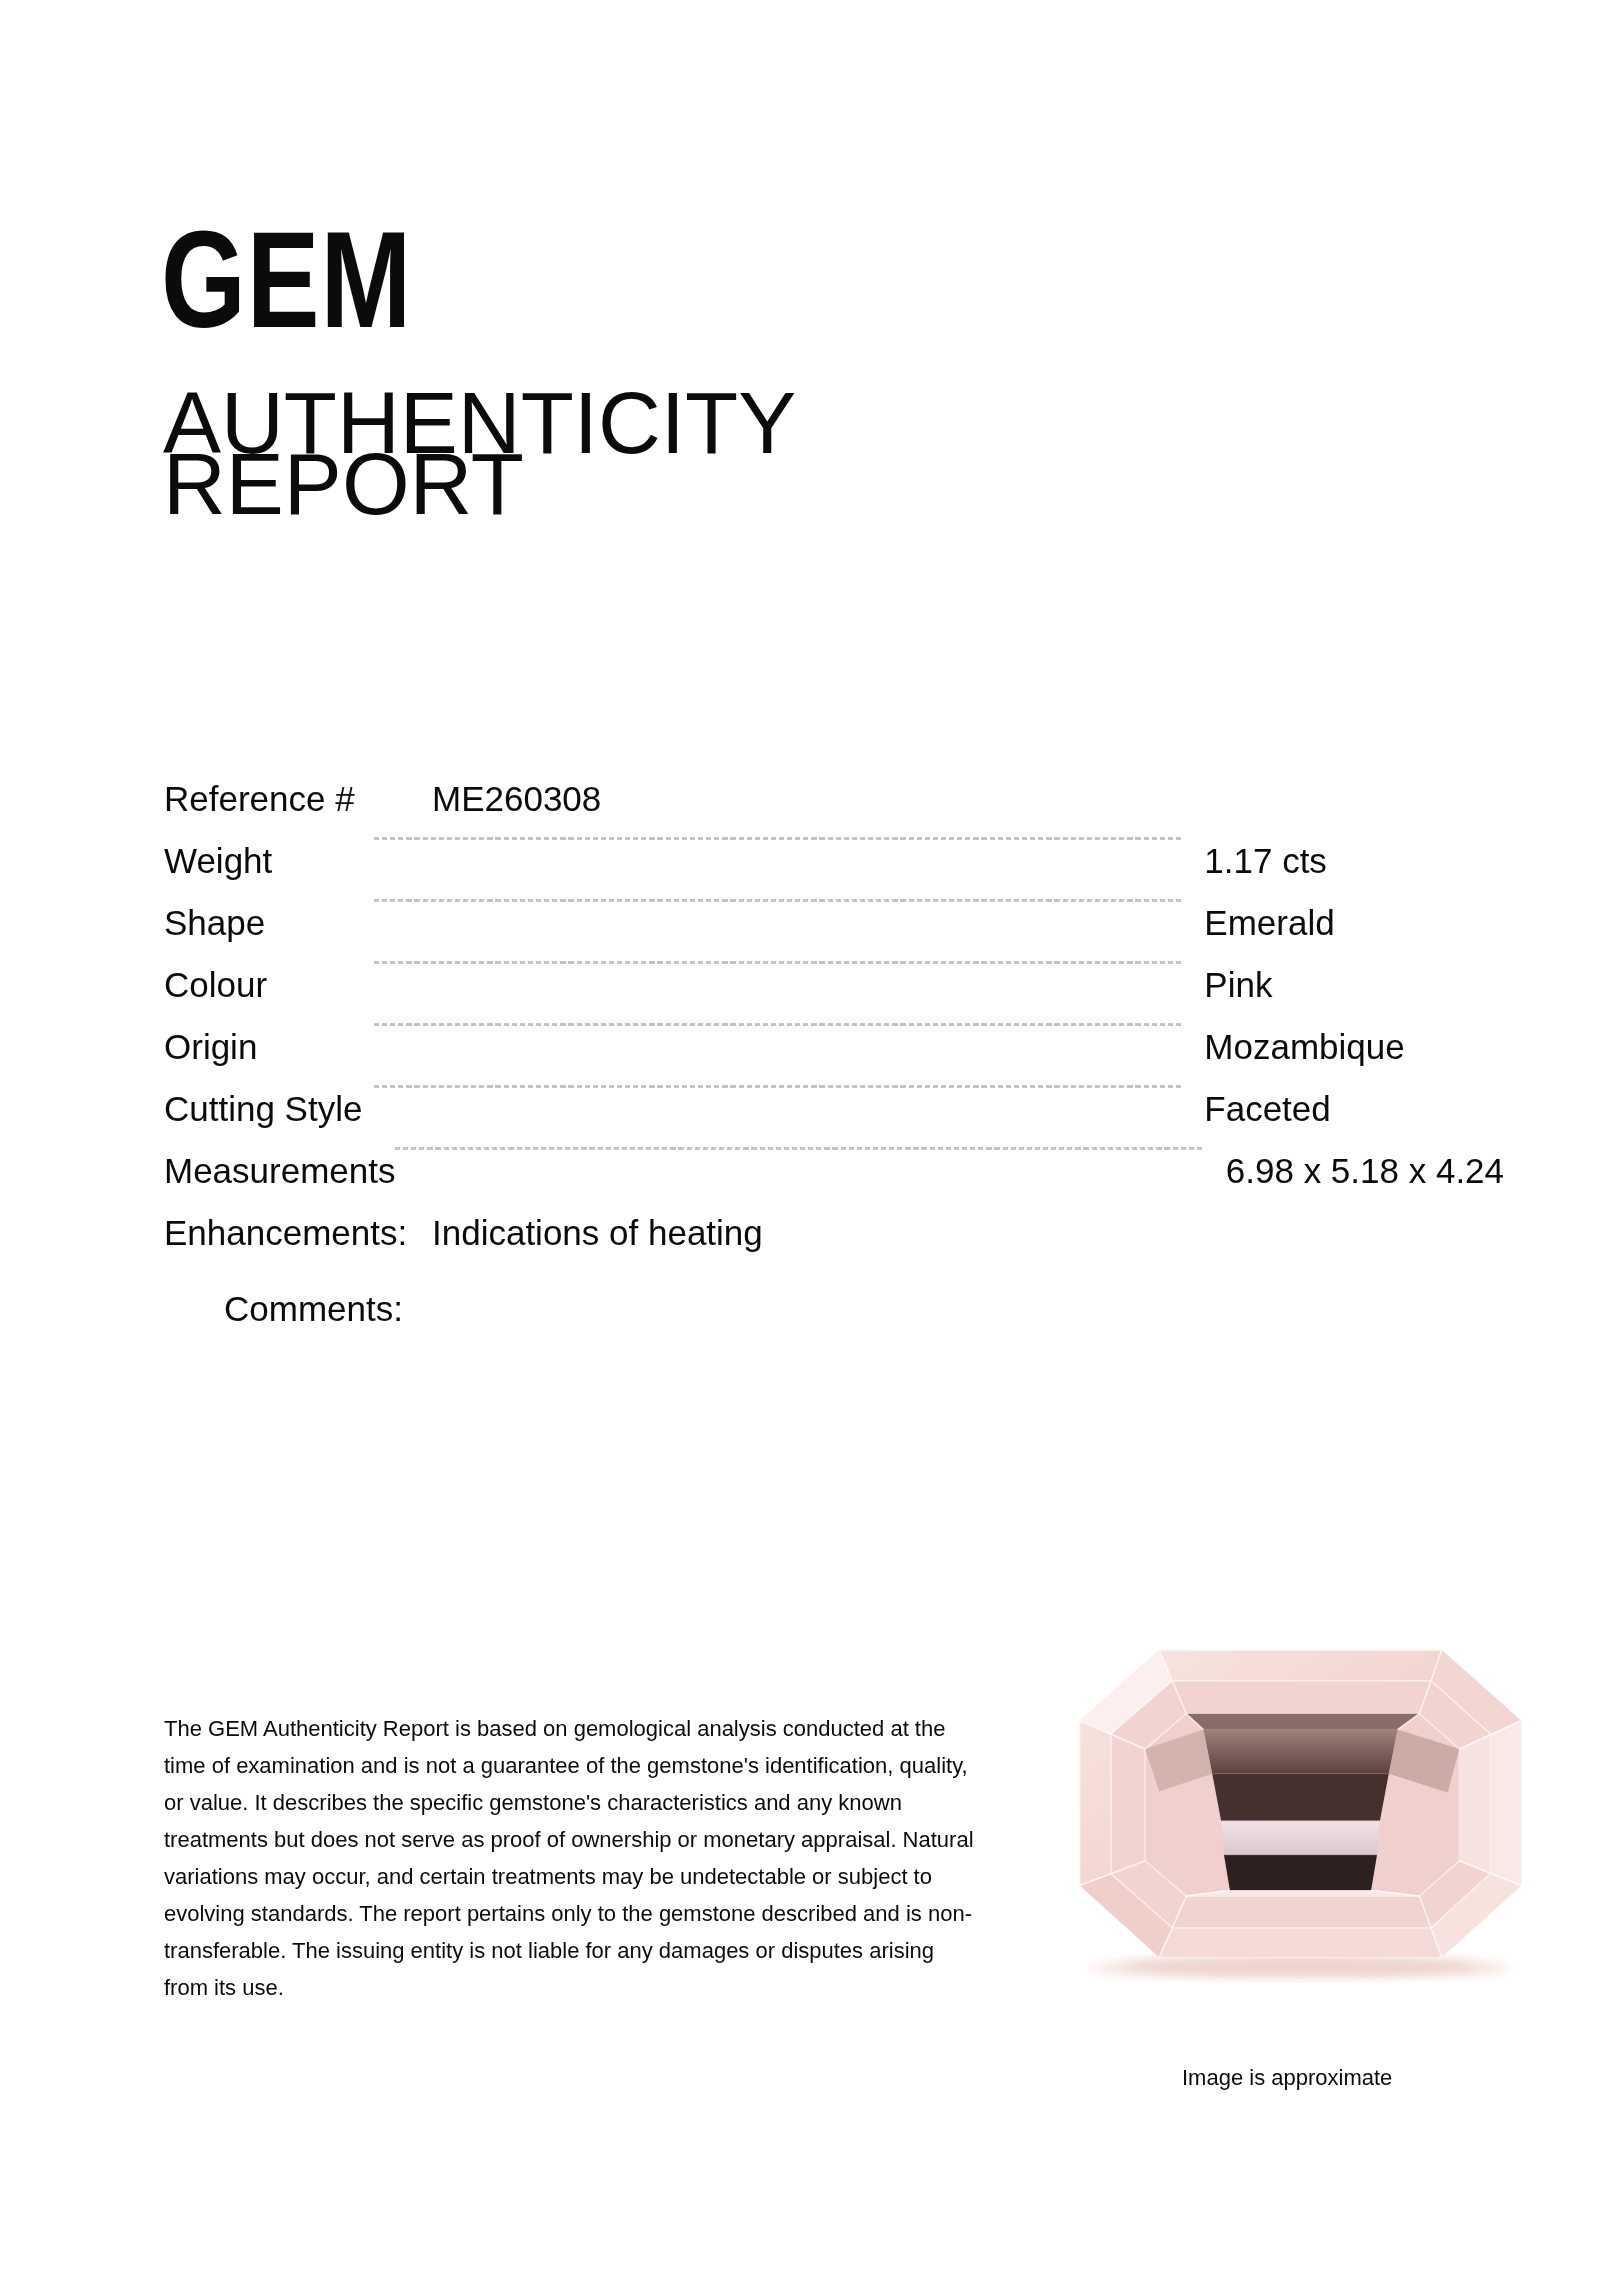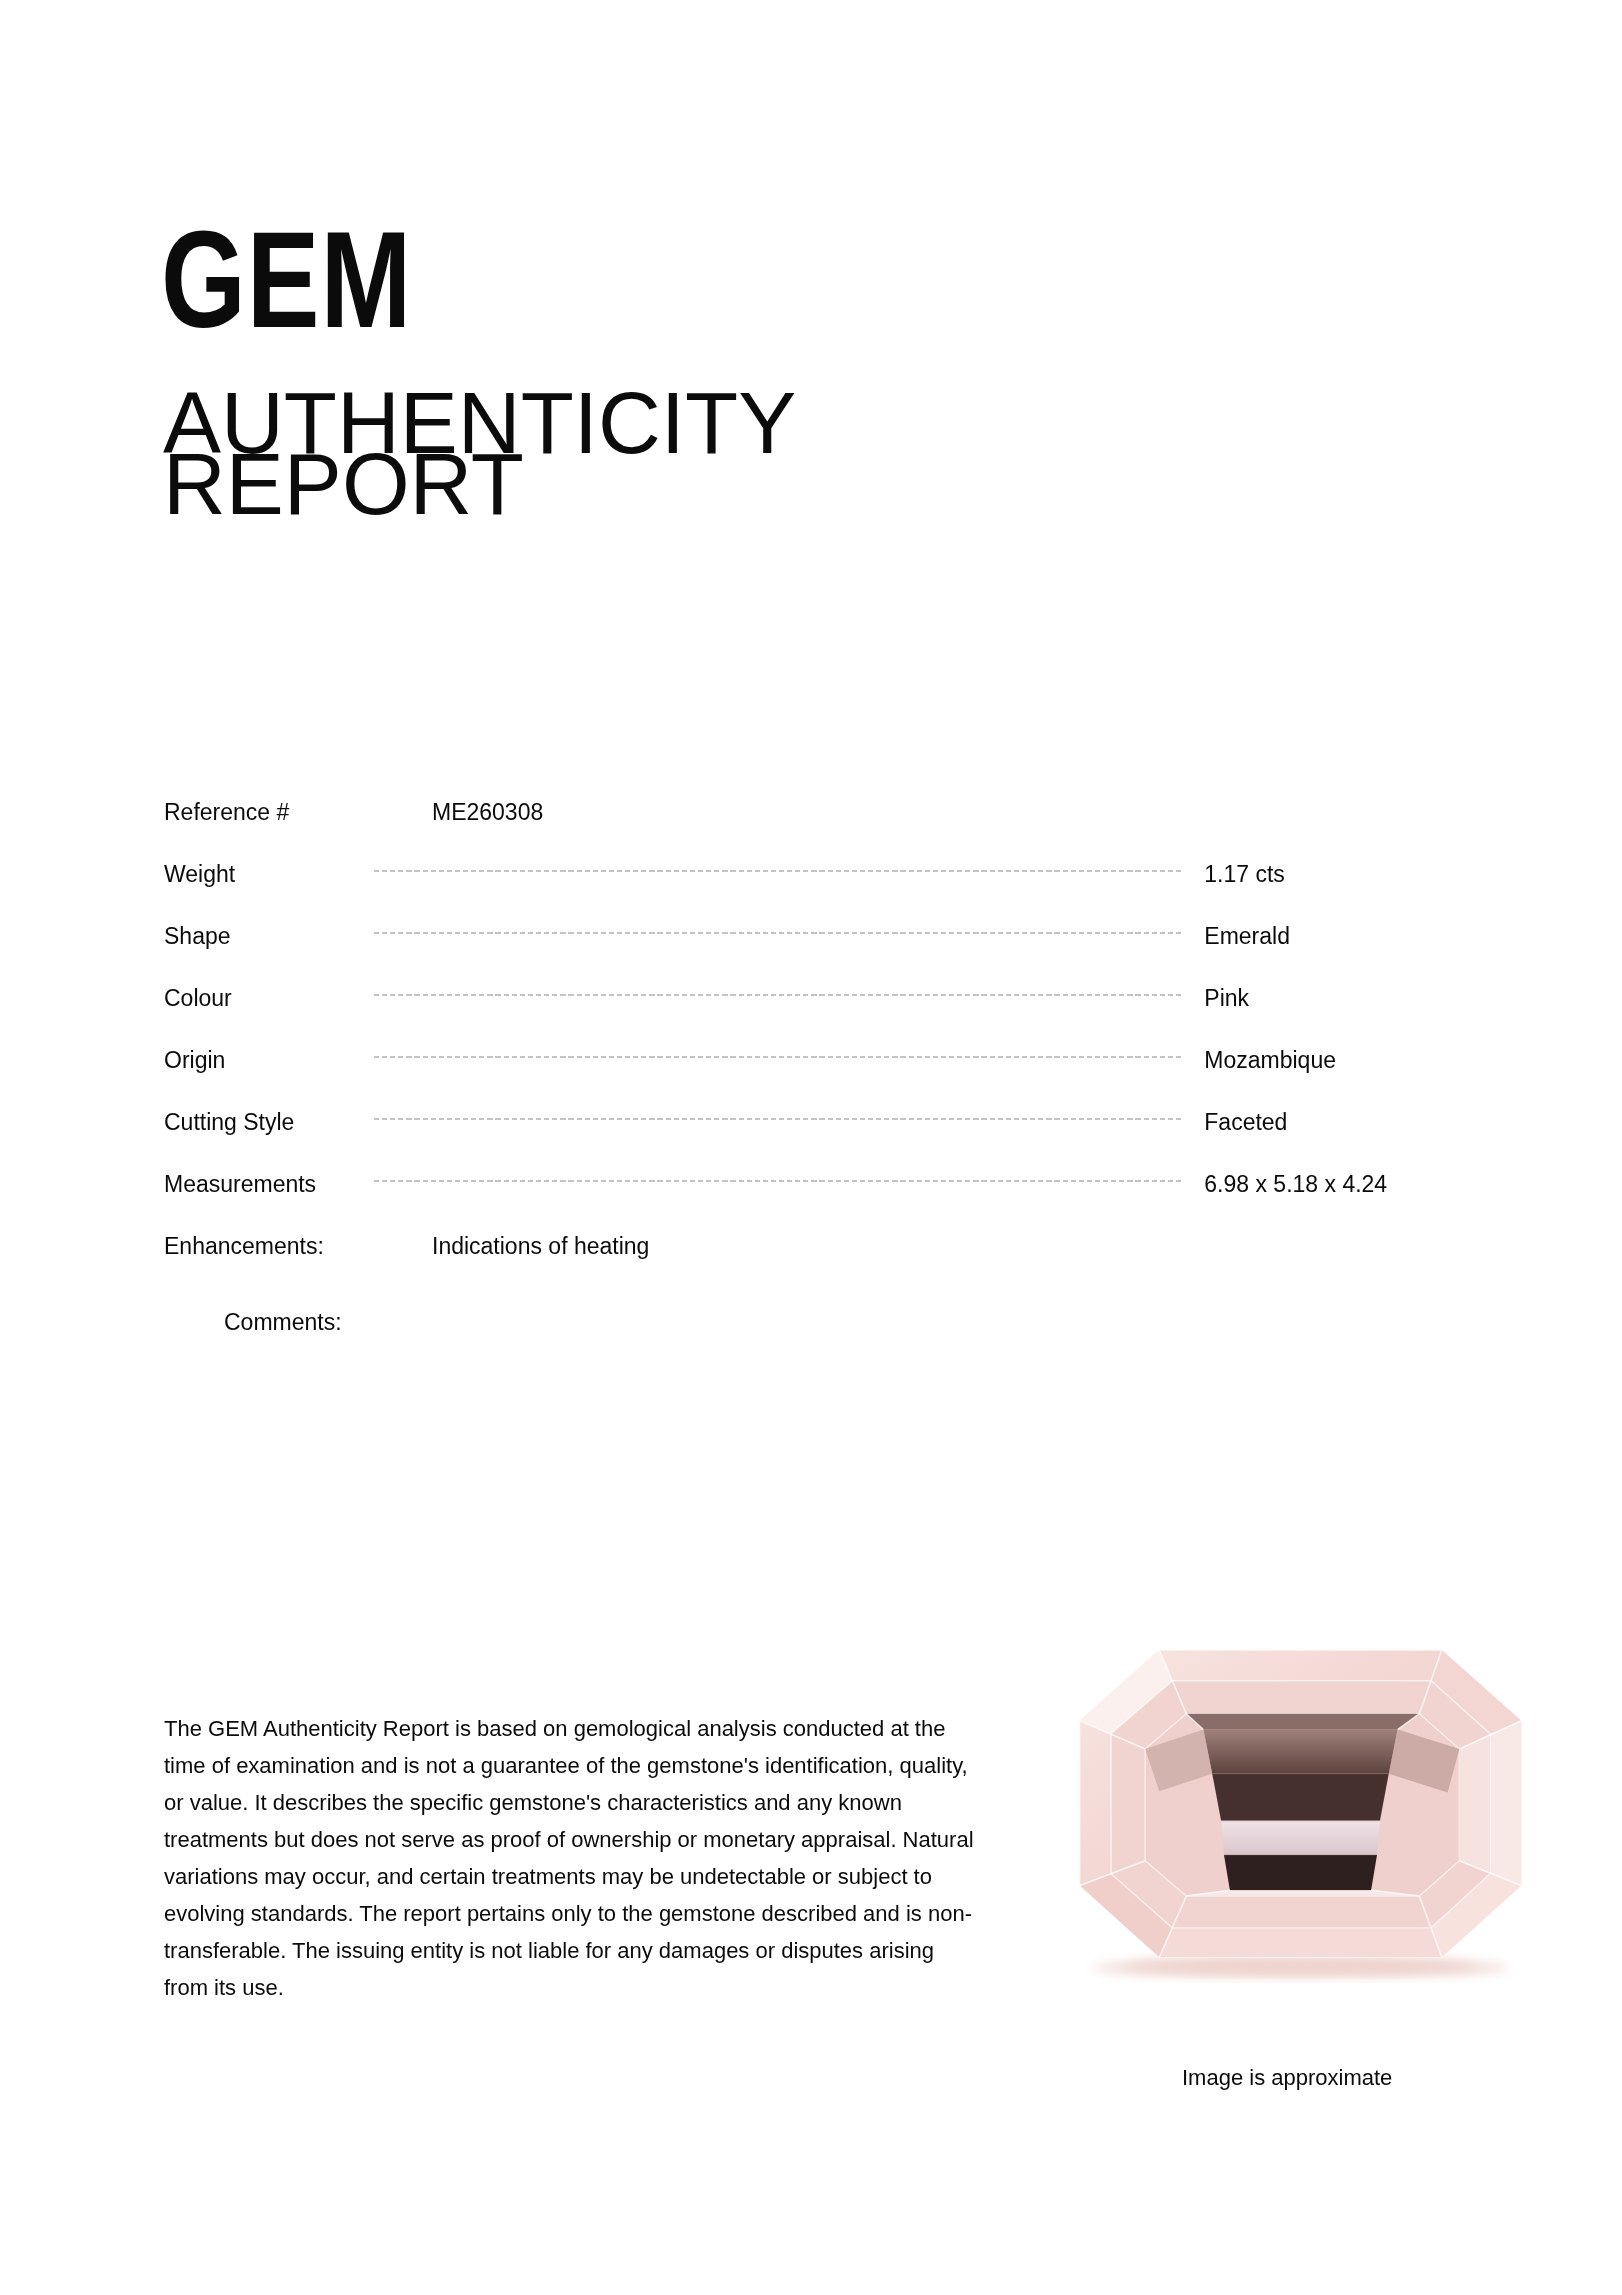--- a/index.html
+++ b/index.html
@@ -32,23 +32,23 @@
     white-space:nowrap;letter-spacing:0px;
   }
   .title-sub.l2{top:347px;margin-top:32px;}
   .title-sub.l3{top:440px;}
 
   
   .fields{
     position:absolute;left:164px;top:781px;width:1295px;
   }
   .field-row{
-    display:flex;align-items:center;
+    display:flex;
     height:62px;
-    font-size:23px;line-height:1;
+    font-size:35px;line-height:1;
     white-space:nowrap;
   }
   .field-row.indent{padding-left:60px;margin-top:14px;}
   .flabel{flex:0 0 210px;}
   .field-row.no-leader .flabel{flex:0 0 268px;}
   .field-row.indent .flabel{flex:0 0 auto;}
   .leader{
     flex:0 0 810px;
     height:2.3px;
     margin-top:-5.8px;

